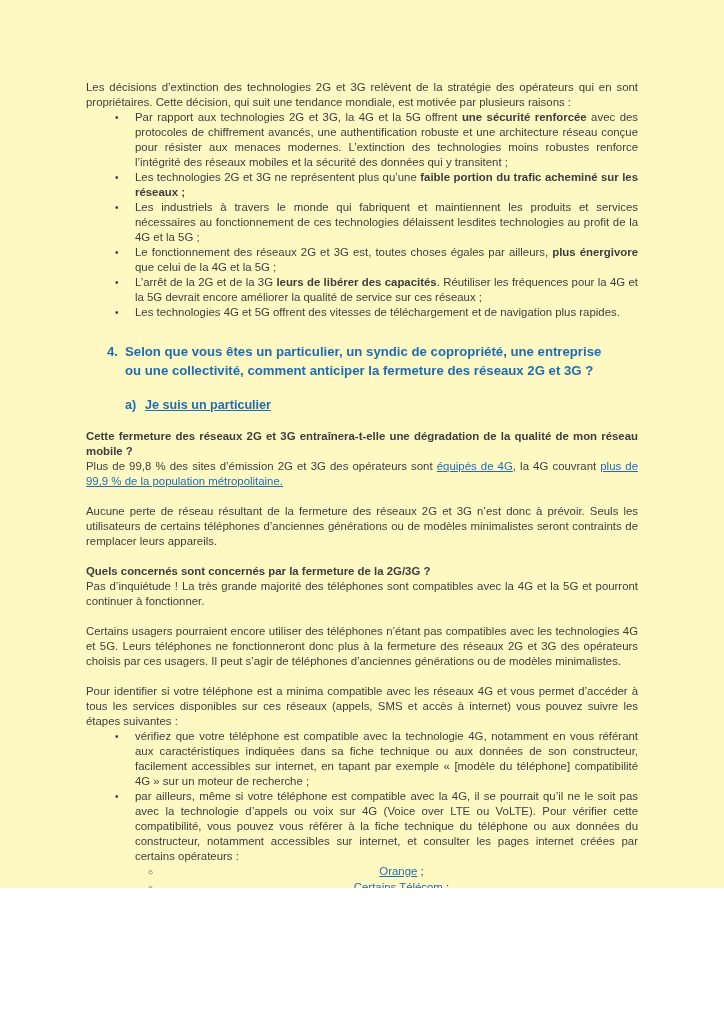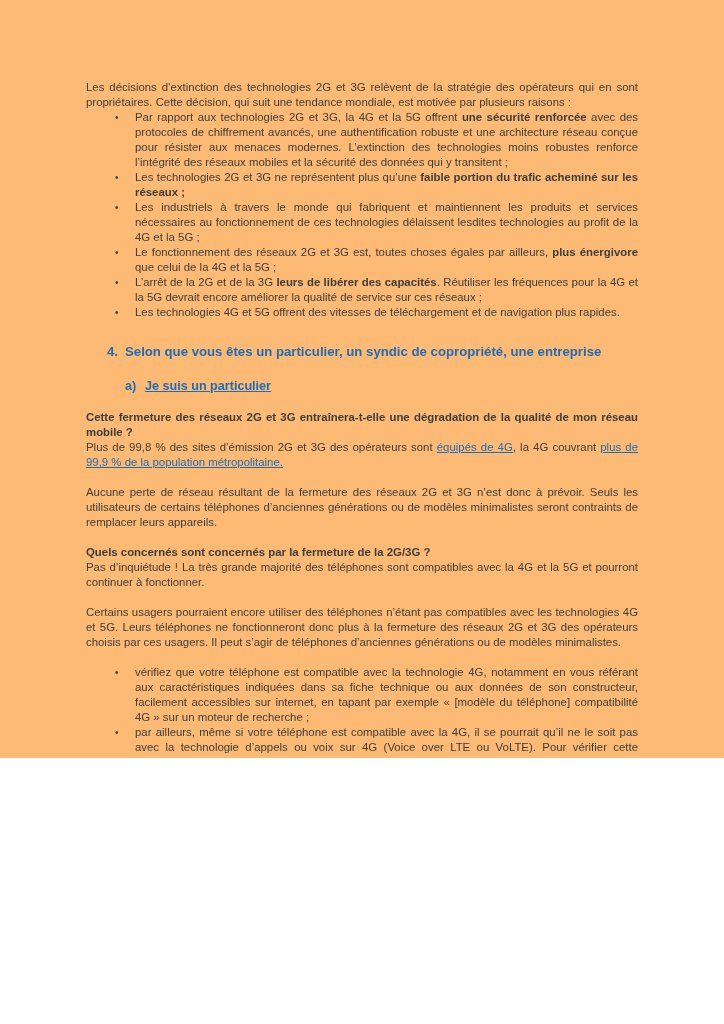--- a/index.html
+++ b/index.html
@@ -5,21 +5,21 @@
   :root{
     --accent:#1e6cb5;
     --body:#3d3d3d;
   }
   html,body{margin:0;padding:0;background:#ffffff;}
   body{
     width:724px;height:1024px;
     font-family:"Liberation Sans",sans-serif;
     -webkit-font-smoothing:antialiased;
   }
-  .page{position:relative;width:724px;height:758px;background:#fdba74;overflow:hidden;}
+  .page{position:relative;width:724px;height:888px;background:#fef9c3;overflow:hidden;}
   .content{
     position:absolute;left:86px;right:86px;top:80px;
     color:var(--body);
     font-size:11.4px;line-height:15px;
   }
   .block{margin:0 0 15px;text-align:justify;}
   .block.tight{margin-bottom:0;}
   .b{font-weight:bold;}
   .lnk{
     color:var(--accent);
@@ -88,30 +88,31 @@
           <span class="marker">•</span>
           <div class="txt"><span>L’arrêt de la 2G et de la 3G </span><span class="b">leurs de libérer des capacités</span><span>. Réutiliser les fréquences pour la 4G et la 5G devrait encore améliorer la qualité de service sur ces réseaux ;</span></div>
         </div>
         <div class="li">
           <span class="marker">•</span>
           <div class="txt"><span>Les technologies 4G et 5G offrent des vitesses de téléchargement et de navigation plus rapides.</span></div>
         </div>
       </div>
       <div class="h4">
         <span class="num">4.</span>
-        <span class="txt"><span>Selon que vous êtes un particulier, un syndic de copropriété, une entreprise</span><br></span>
+        <span class="txt"><span>Selon que vous êtes un particulier, un syndic de copropriété, une entreprise</span><br><span>ou une collectivité, comment anticiper la fermeture des réseaux 2G et 3G ?</span></span>
       </div>
       <div class="ha">
         <span class="num">a)</span>
         <span class="txt"><span>Je suis un particulier</span></span>
       </div>
       <p class="block"><span class="b">Cette fermeture des réseaux 2G et 3G entraînera-t-elle une dégradation de la qualité de mon réseau mobile ?</span><br><span>Plus de 99,8 % des sites d’émission 2G et 3G des opérateurs sont </span><a class="lnk">équipés de 4G</a><span>, la 4G couvrant </span><a class="lnk">plus de 99,9 % de la population métropolitaine.</a></p>
       <p class="block"><span>Aucune perte de réseau résultant de la fermeture des réseaux 2G et 3G n’est donc à prévoir. Seuls les utilisateurs de certains téléphones d’anciennes générations ou de modèles minimalistes seront contraints de remplacer leurs appareils.</span></p>
       <p class="block"><span class="b">Quels concernés sont concernés par la fermeture de la 2G/3G ?</span><br><span>Pas d’inquiétude ! La très grande majorité des téléphones sont compatibles avec la 4G et la 5G et pourront continuer à fonctionner.</span></p>
       <p class="block"><span>Certains usagers pourraient encore utiliser des téléphones n’étant pas compatibles avec les technologies 4G et 5G. Leurs téléphones ne fonctionneront donc plus à la fermeture des réseaux 2G et 3G des opérateurs choisis par ces usagers. Il peut s’agir de téléphones d’anciennes générations ou de modèles minimalistes.</span></p>
+      <p class="block tight"><span>Pour identifier si votre téléphone est a minima compatible avec les réseaux 4G et vous permet d’accéder à tous les services disponibles sur ces réseaux (appels, SMS et accès à internet) vous pouvez suivre les étapes suivantes :</span></p>
       <div class="bullets">
         <div class="li">
           <span class="marker">•</span>
           <div class="txt"><span>vérifiez que votre téléphone est compatible avec la technologie 4G, notamment en vous référant aux caractéristiques indiquées dans sa fiche technique ou aux données de son constructeur, facilement accessibles sur internet, en tapant par exemple « [modèle du téléphone] compatibilité 4G » sur un moteur de recherche ;</span></div>
         </div>
         <div class="li">
           <span class="marker">•</span>
           <div class="txt"><span>par ailleurs, même si votre téléphone est compatible avec la 4G, il se pourrait qu’il ne le soit pas avec la technologie d’appels ou voix sur 4G (Voice over LTE ou VoLTE). Pour vérifier cette compatibilité, vous pouvez vous référer à la fiche technique du téléphone ou aux données du constructeur, notamment accessibles sur internet, et consulter les pages internet créées par certains opérateurs :</span><div class="subs">
               <div class="sli">
                 <span class="marker">○</span>

